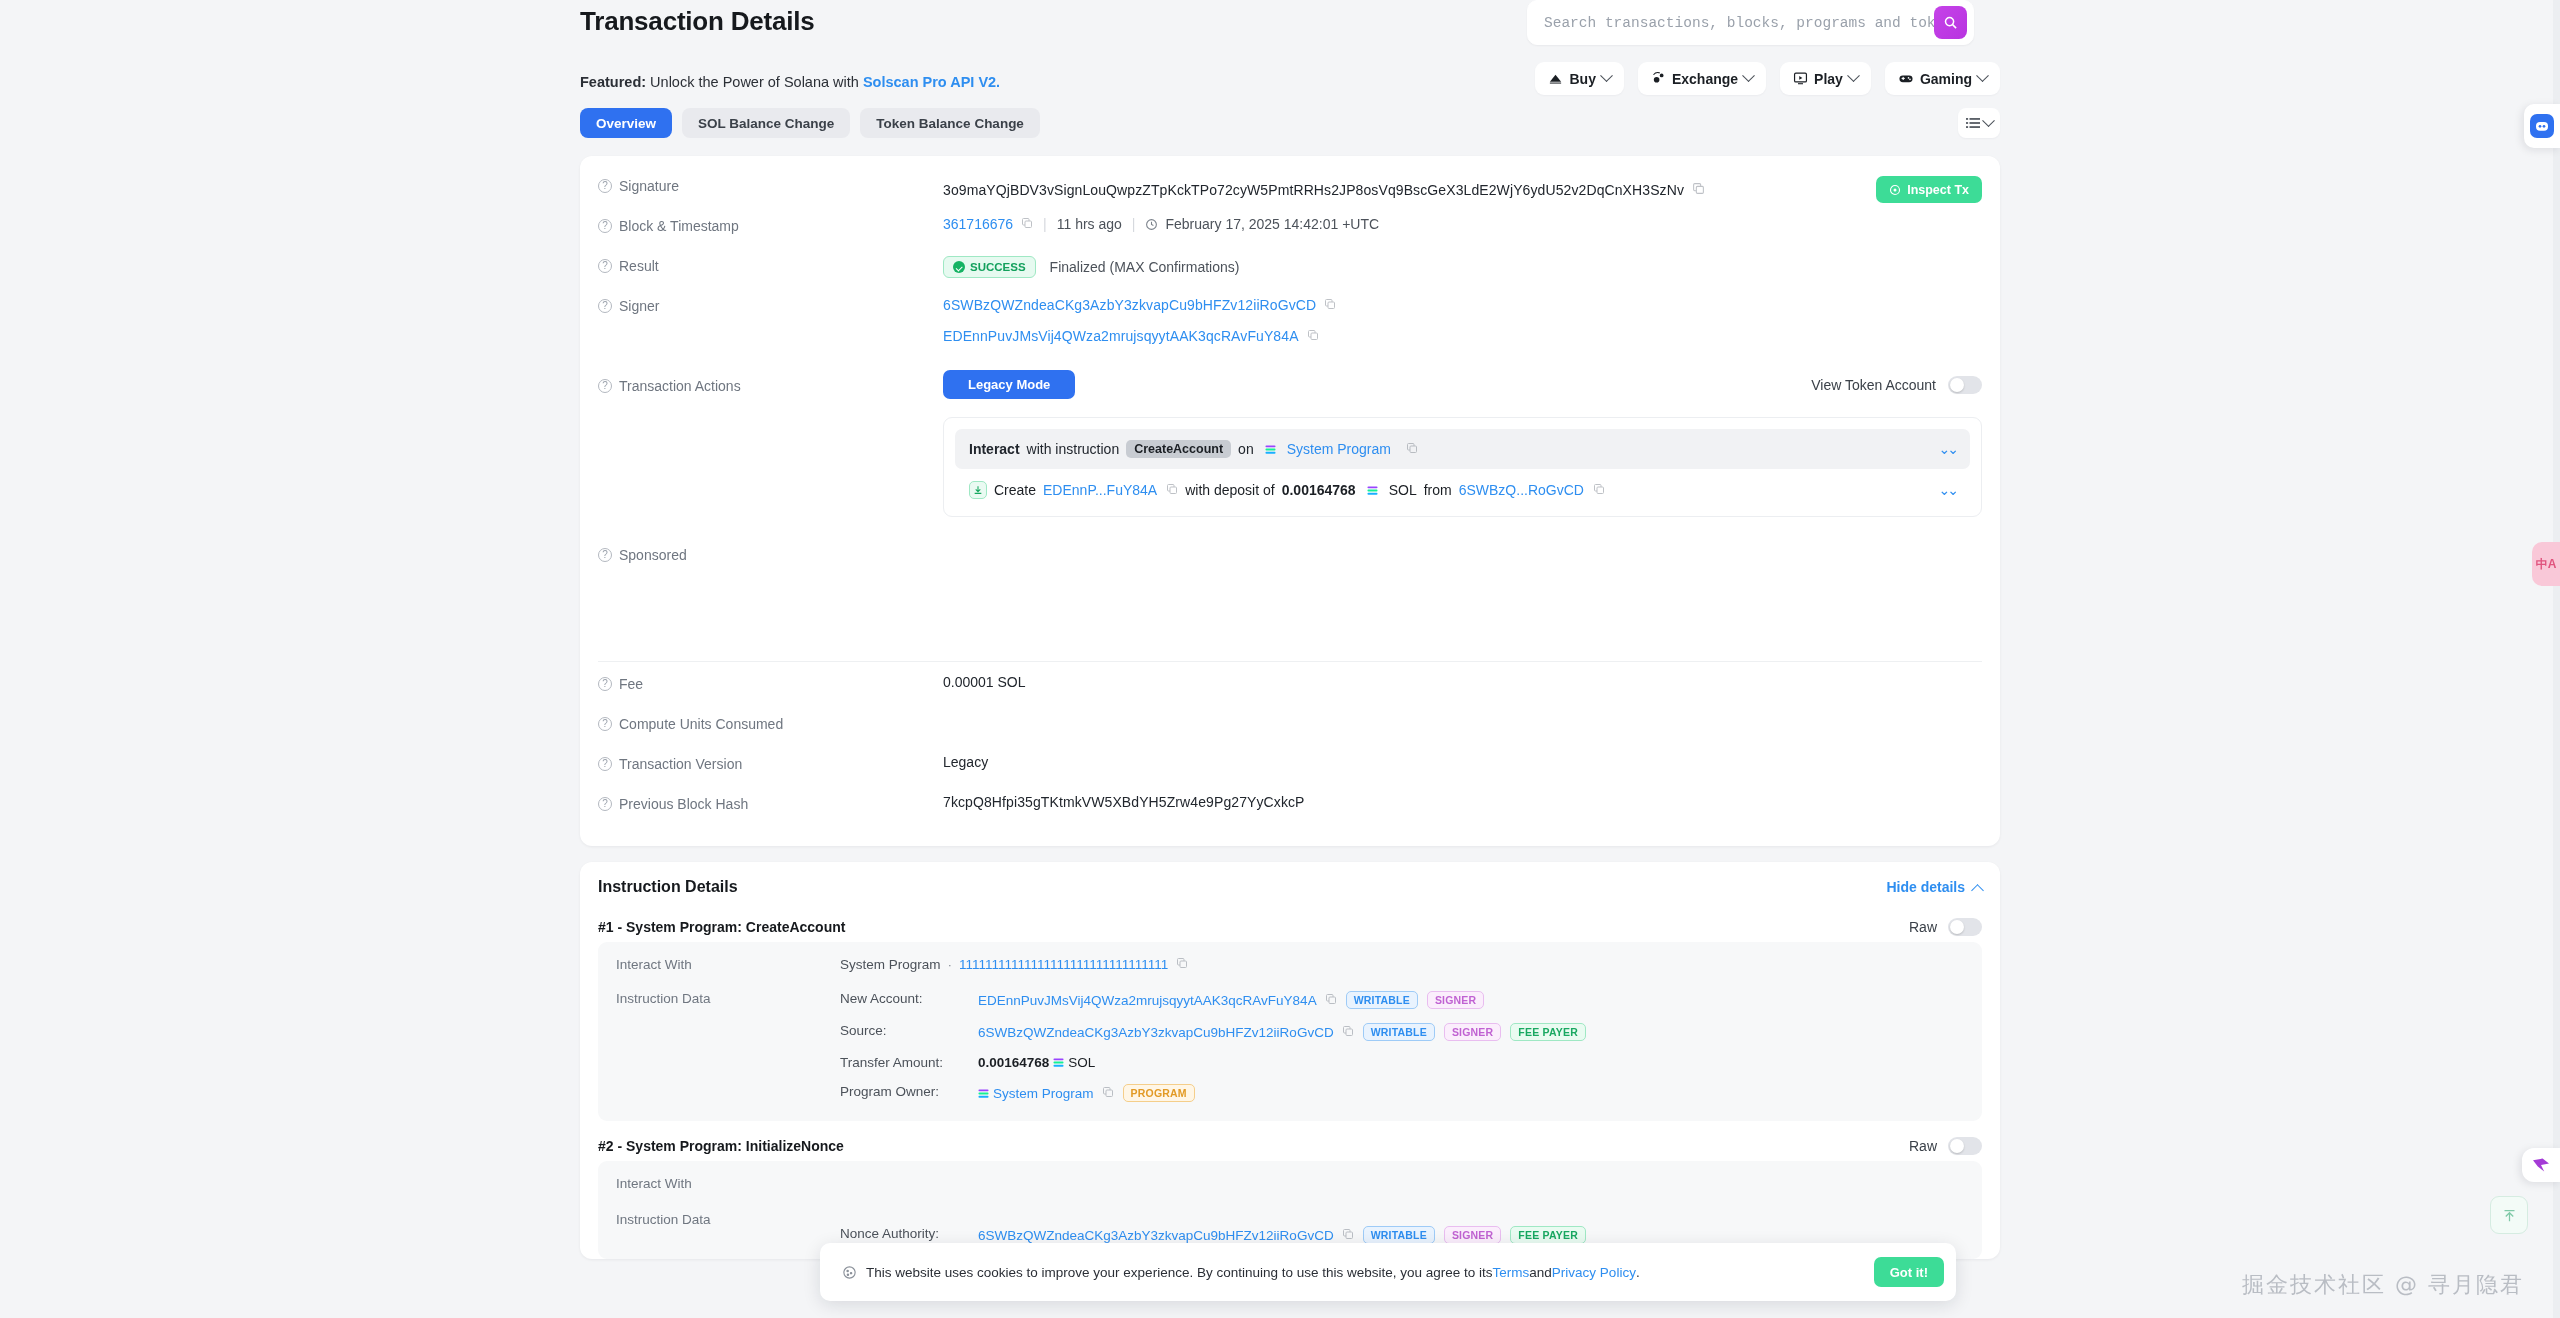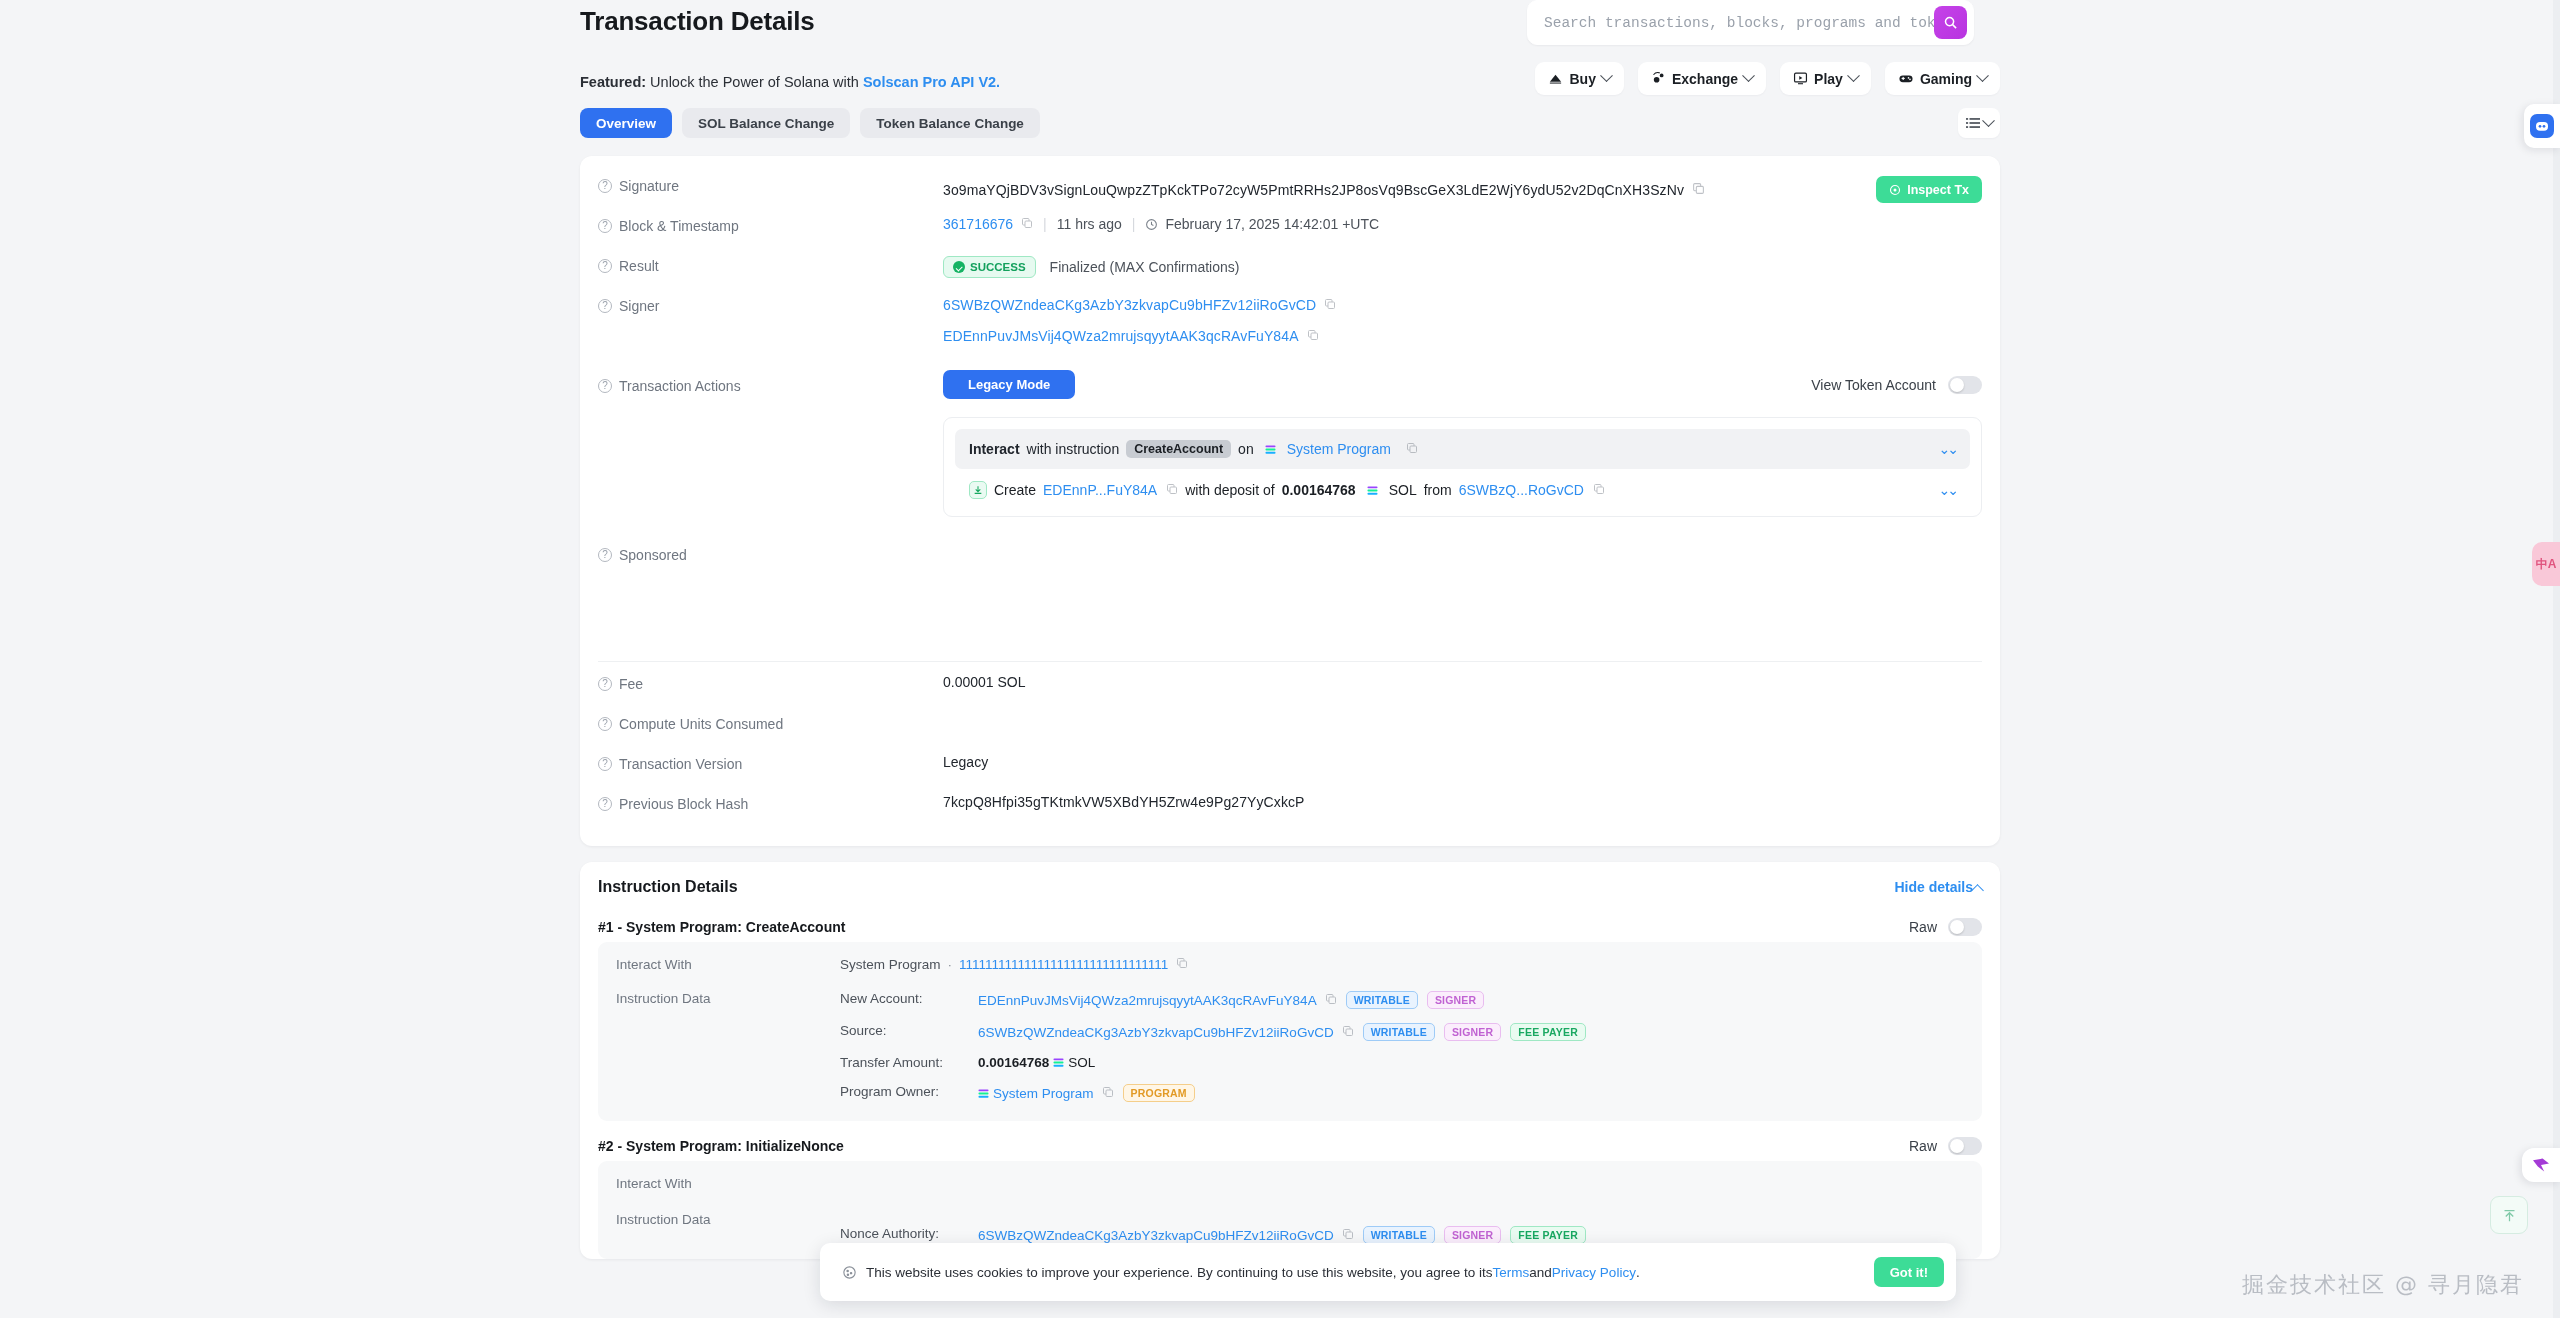--- a/index.html
+++ b/index.html
@@ -128,21 +128,21 @@
   .expand { margin-left:auto; color:#2e8ef0; font-size:14px; cursor:pointer; letter-spacing:-3px; }
 
   .sol-ico { display:inline-block; width:11px;height:11px; vertical-align:middle; margin:0 4px; }
   .dl-ico { width:18px;height:18px;border:1px solid #9fe8c4;border-radius:5px;background:#eafaf2;display:inline-flex;align-items:center;justify-content:center;flex:0 0 18px; }
 
   .hr { height:1px; background:#eef0f2; margin:12px 0 6px 0; }
 
   
   .card.instr { margin-top:16px; padding:16px 18px 0 18px; }
   .instr-head { display:flex; align-items:center; font-size:16px; font-weight:700; color:#16191d; padding-bottom:12px; }
-  .hide-details { margin-left:auto; color:#2e8ef0; font-size:14px; font-weight:600; cursor:pointer; display:flex; align-items:flex-end; }
+  .hide-details { margin-left:auto; color:#2e8ef0; font-size:14px; font-weight:600; cursor:pointer; display:flex; align-items:flex-end; gap:8px; }
   .caret-up { width:9px;height:9px;border-left:1.8px solid #2e8ef0;border-top:1.8px solid #2e8ef0;transform:rotate(45deg); margin-top:3px;}
 
   .instr-title-row { display:flex; align-items:center; padding:10px 0 6px 0; }
   .instr-title { font-size:14px; font-weight:700; color:#16191d; }
   .raw-wrap { margin-left:auto; display:flex; align-items:center; gap:11px; font-size:14px; color:#3b4149; }
 
   .instr-body { background:#f7f8f9; border-radius:9px; padding:10px 0 14px 0; }
   .ir { display:flex; align-items:flex-start; padding:5px 0; }
   .ir-label { width:242px; flex:0 0 242px; padding-left:18px; color:#6f7680; font-size:13.5px; }
   .ir-sub { width:138px; flex:0 0 138px; color:#4c525a; font-size:13.5px; }

